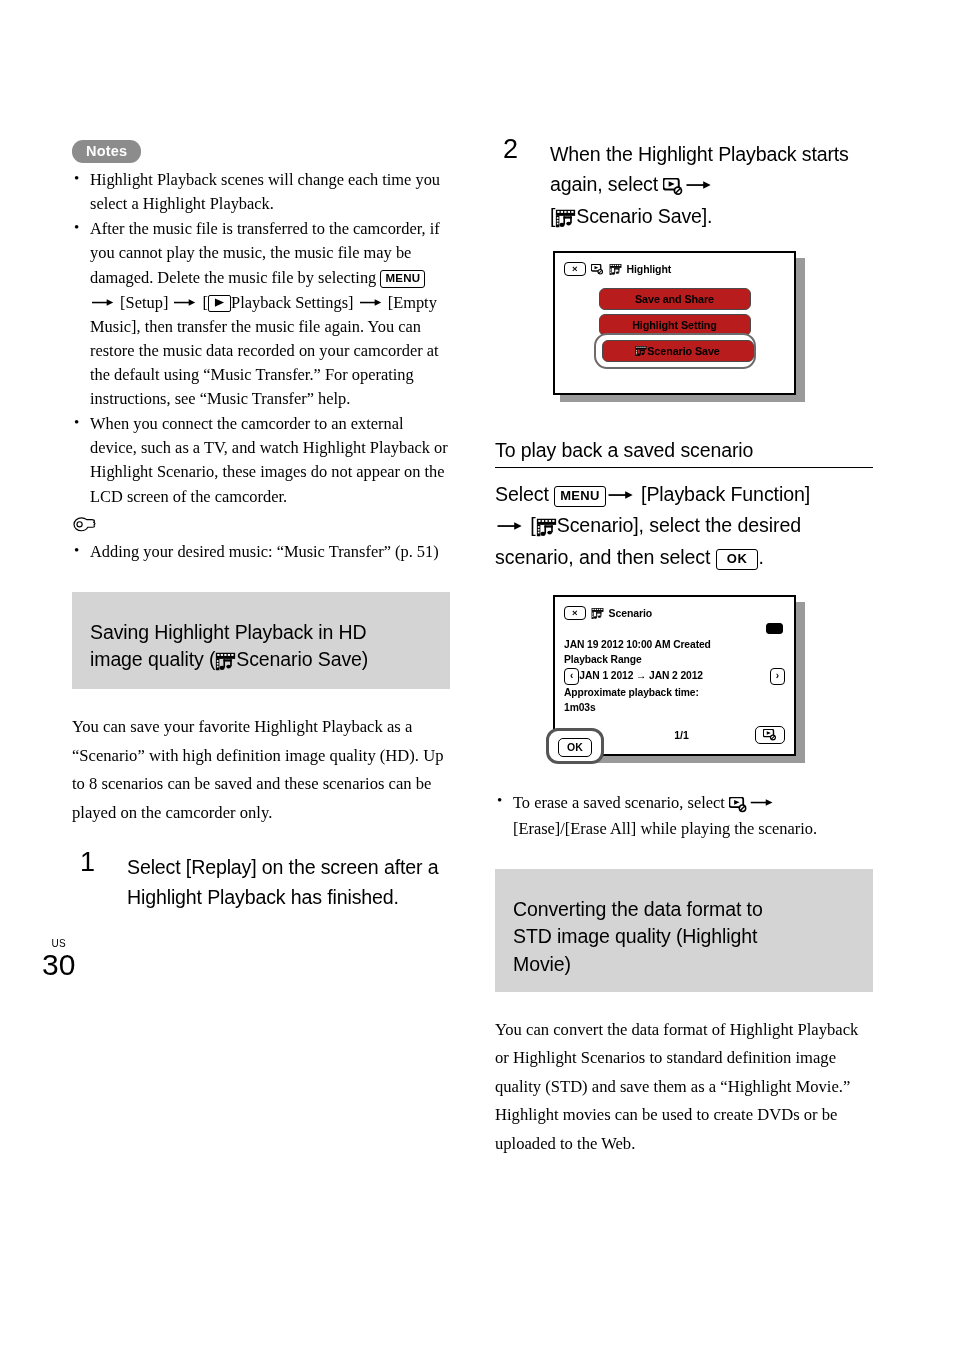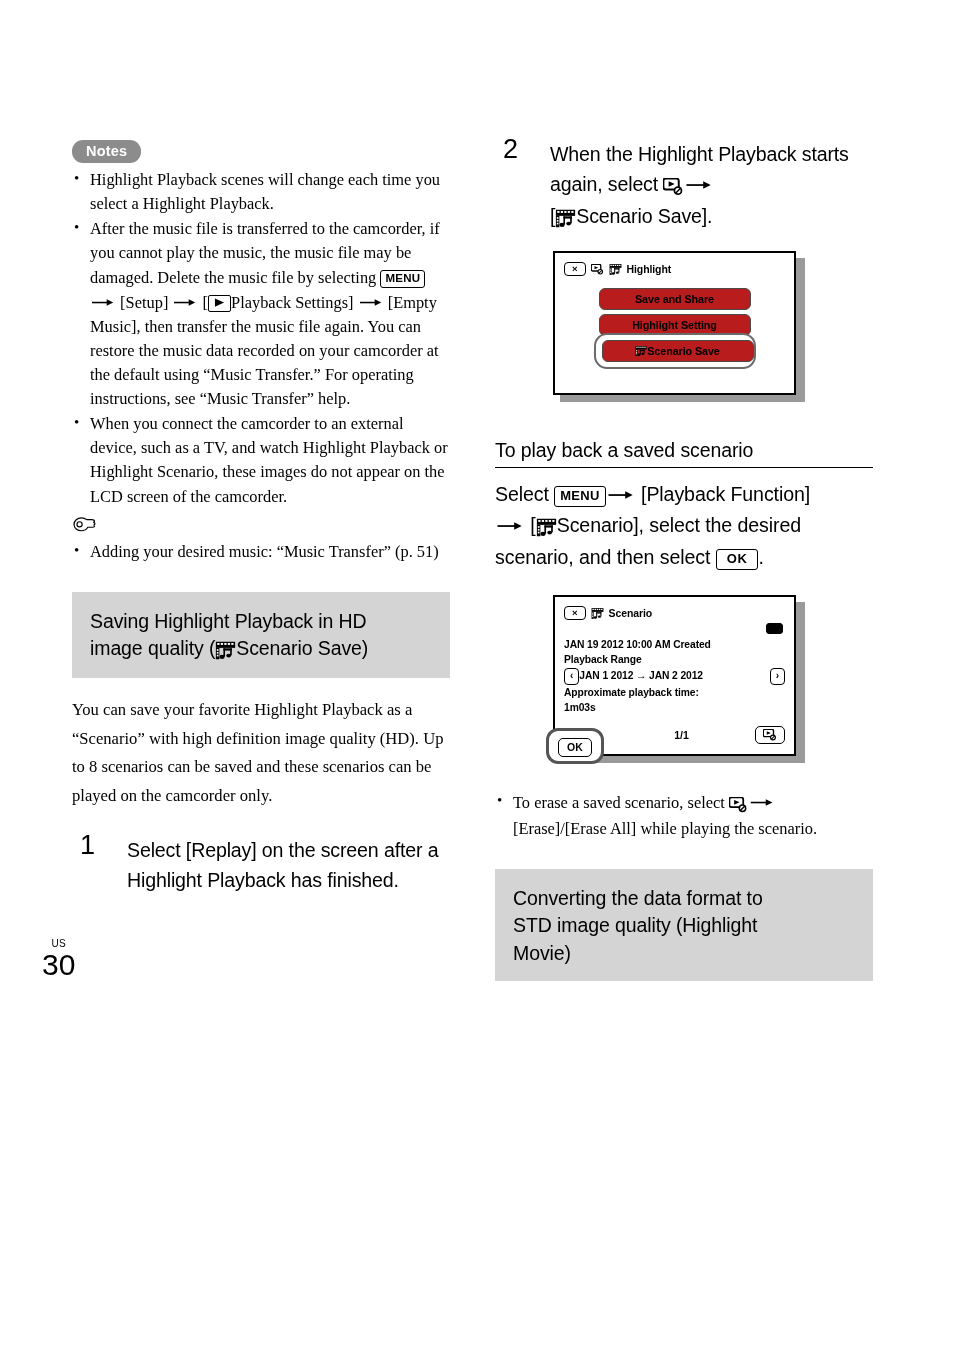--- a/index.html
+++ b/index.html
@@ -67,30 +67,30 @@
 
   .icon-inline { display:inline-block; vertical-align:-2px; }
   .icon-hand   { display:inline-block; font-size:21px; line-height:1; }
 
   
   .sec-head {
     background:#d4d4d4;
     font-family:"Liberation Sans", sans-serif;
     font-size:19.5px;
     line-height:1.42;
-    padding:16px 16px 13px 18px;
+    padding:27px 16px 13px 18px;
     margin:0;
     font-weight:normal;
     letter-spacing:-0.1px;
   }
 
   .body-p {
     font-size:16.6px;
     line-height:1.72;
-    margin:18px 0 0 0;
+    margin:24px 0 0 0;
     text-align:left;
   }
 
   
   .step { position:relative; padding-left:55px; margin-top:26px; }
   .step .num {
     position:absolute; left:8px; top:-4px;
     font-family:"Liberation Sans", sans-serif;
     font-size:27px;
     line-height:1;
@@ -458,19 +458,20 @@
             </svg></span><span> [Erase]/[Erase All] while playing the scenario.</span>
       </li>
     </ul>
 
     <h2 class="sec-head" style="margin-top:28px;">
       <span>Converting the data format to</span><br>
       <span>STD image quality (Highlight</span><br>
       <span>Movie)</span>
     </h2>
 
+    <p class="body-p">You can convert the data format of Highlight Playback or Highlight Scenarios to standard definition image quality (STD) and save them as a “Highlight Movie.” Highlight movies can be used to create DVDs or be uploaded to the Web.</p>
   </div>
 
   <div class="footer">
     <div class="us">US</div>
     <div class="pg">30</div>
   </div>
 </div>
 
 </body></html>

